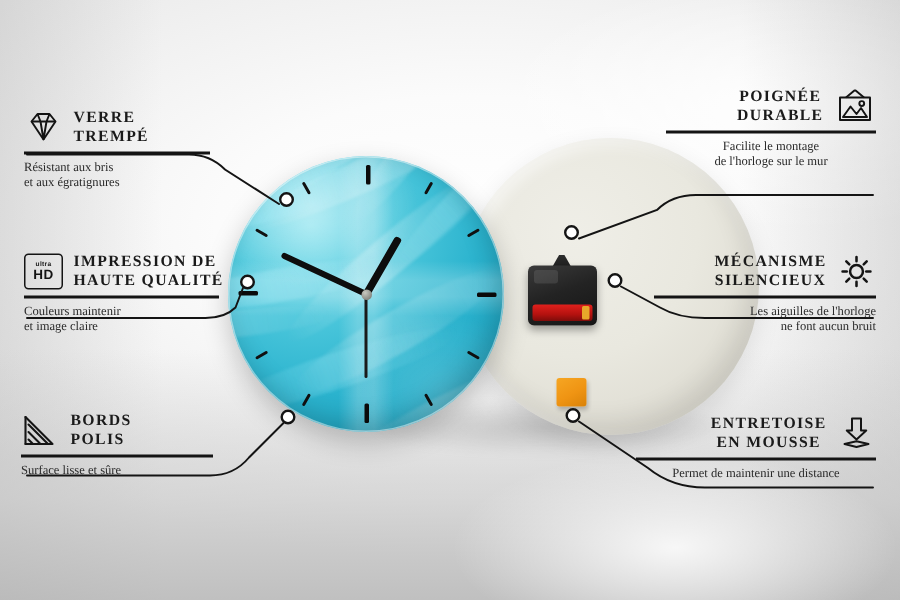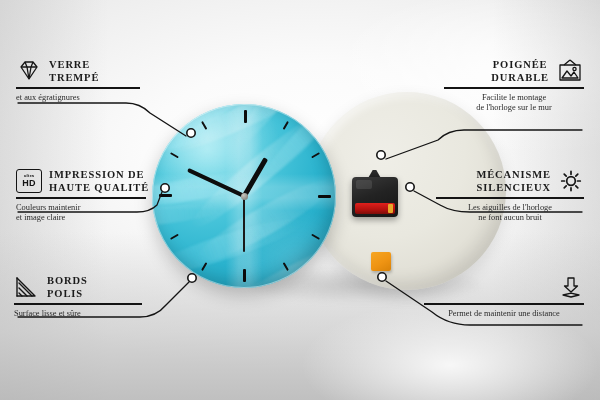--- a/index.html
+++ b/index.html
@@ -197,35 +197,36 @@
     <g fill="#ffffff" stroke="#141414" stroke-width="1.6">
       <circle cx="191" cy="133" r="4.2"></circle>
       <circle cx="165" cy="188" r="4.2"></circle>
       <circle cx="192" cy="278" r="4.2"></circle>
       <circle cx="381" cy="155" r="4.2"></circle>
       <circle cx="410" cy="187" r="4.2"></circle>
       <circle cx="382" cy="277" r="4.2"></circle>
     </g>
   </svg>
 
-  <div class="callout co-left" style="left:16px;top:58px;width:140px;">
+  <div class="callout co-left" style="left:16px;top:72px;width:140px;">
     <div class="co-head">
       <svg class="icon" width="26" height="24" viewBox="0 0 26 24">
         <g fill="none" stroke="#141414" stroke-width="1.3" stroke-linejoin="round">
           <path d="M5,8 L9,3 L17,3 L21,8 L13,20 Z"></path>
           <path d="M5,8 L21,8 M9,3 L11,8 L13,20 M17,3 L15,8 L13,20"></path>
         </g>
       </svg>
       <div>
         <div class="co-title">VERRE</div>
         <div class="co-title">TREMPÉ</div>
       </div>
     </div>
     <div class="co-rule" style="width:124px;"></div>
     <div class="co-desc">
+      <div>Résistant aux bris</div>
       <div>et aux égratignures</div>
     </div>
   </div>
 
   <div class="callout co-left" style="left:16px;top:168px;width:146px;">
     <div class="co-head">
       <div class="hdbadge">
         <span class="u">ultra</span>
         <span class="h">HD</span>
       </div>
@@ -291,28 +292,32 @@
       <svg class="icon" width="26" height="24" viewBox="0 0 26 24">
         <g fill="none" stroke="#141414" stroke-width="1.7" stroke-linecap="round">
           <circle cx="13" cy="12" r="4.3"></circle>
           <path d="M13,2.4 L13,5.2 M13,18.8 L13,21.6 M3.7,12 L6.5,12 M19.5,12 L22.3,12
                    M6.2,5.2 L8.2,7.2 M17.8,16.8 L19.8,18.8
                    M19.8,5.2 L17.8,7.2 M8.2,16.8 L6.2,18.8"></path>
         </g>
       </svg>
     </div>
     <div class="co-rule" style="width:148px;"></div>
-    <div class="co-desc" style="text-align:center;">
+    <div class="co-desc" style="text-align:right;">
       <div>Les aiguilles de l'horloge</div>
       <div>ne font aucun bruit</div>
     </div>
   </div>
 
   <div class="callout co-right right" style="left:424px;top:276px;width:160px;">
     <div class="co-head right">
+      <div>
+        <div class="co-title">ENTRETOISE</div>
+        <div class="co-title">EN MOUSSE</div>
+      </div>
       <svg class="icon" width="26" height="24" viewBox="0 0 26 24">
         <g fill="none" stroke="#141414" stroke-width="1.3" stroke-linejoin="round">
           <path d="M10,2 L10,10 L6.5,10 L13,16 L19.5,10 L16,10 L16,2 Z"></path>
           <path d="M13,17.2 L21,19 L13,21 L5,19 Z"></path>
         </g>
       </svg>
     </div>
     <div class="co-rule" style="width:160px;"></div>
     <div class="co-desc" style="text-align:center;">
       <div>Permet de maintenir une distance</div>

